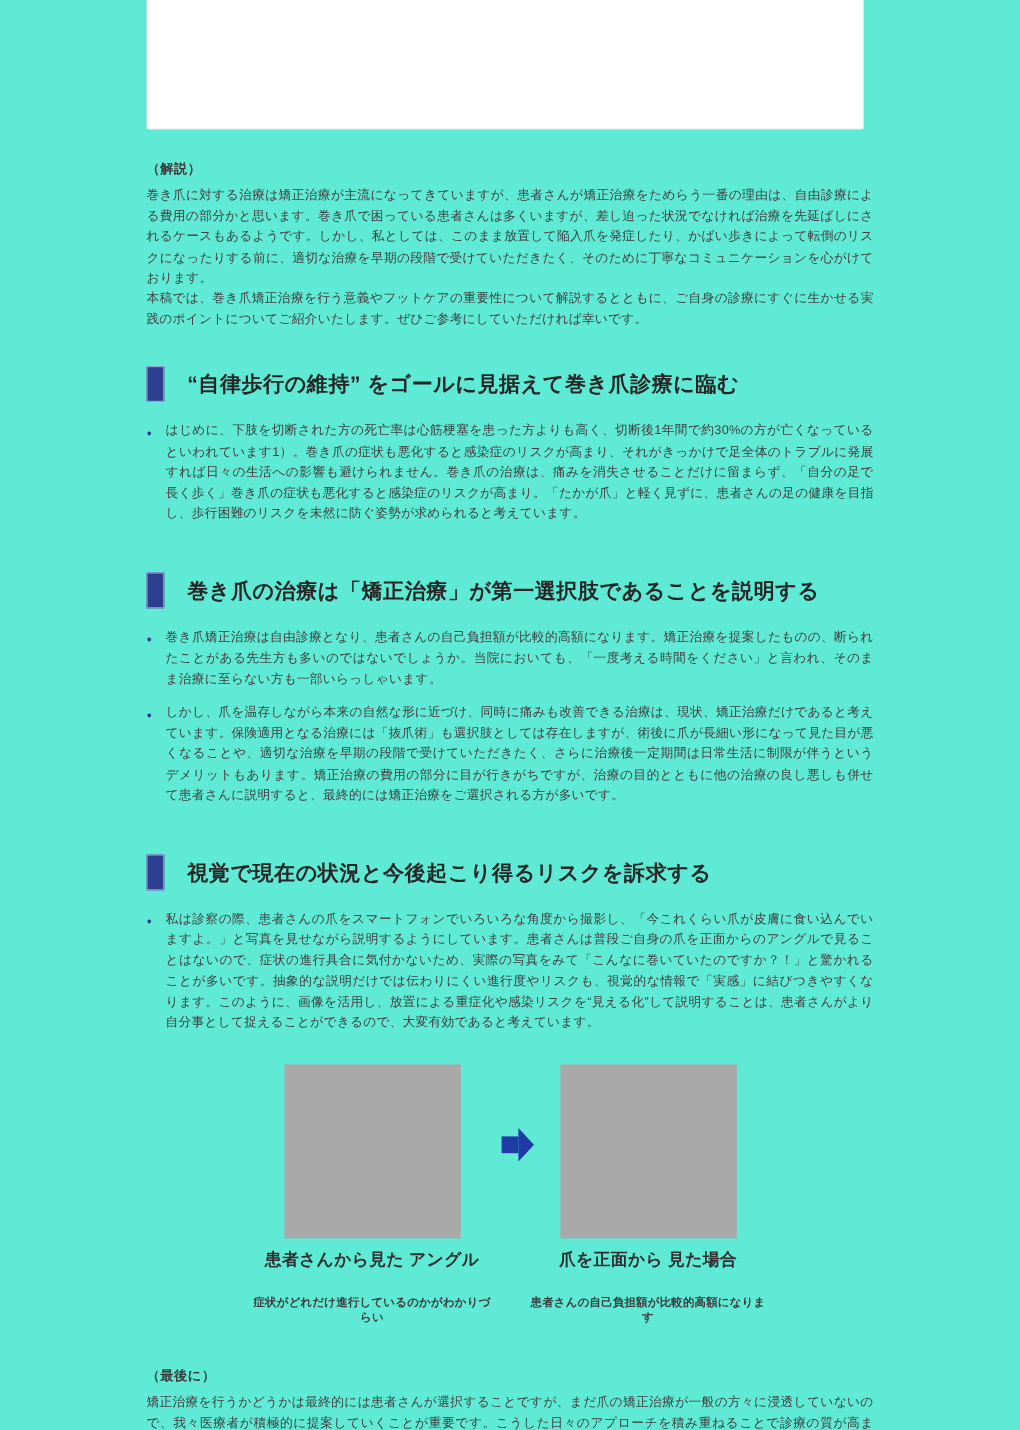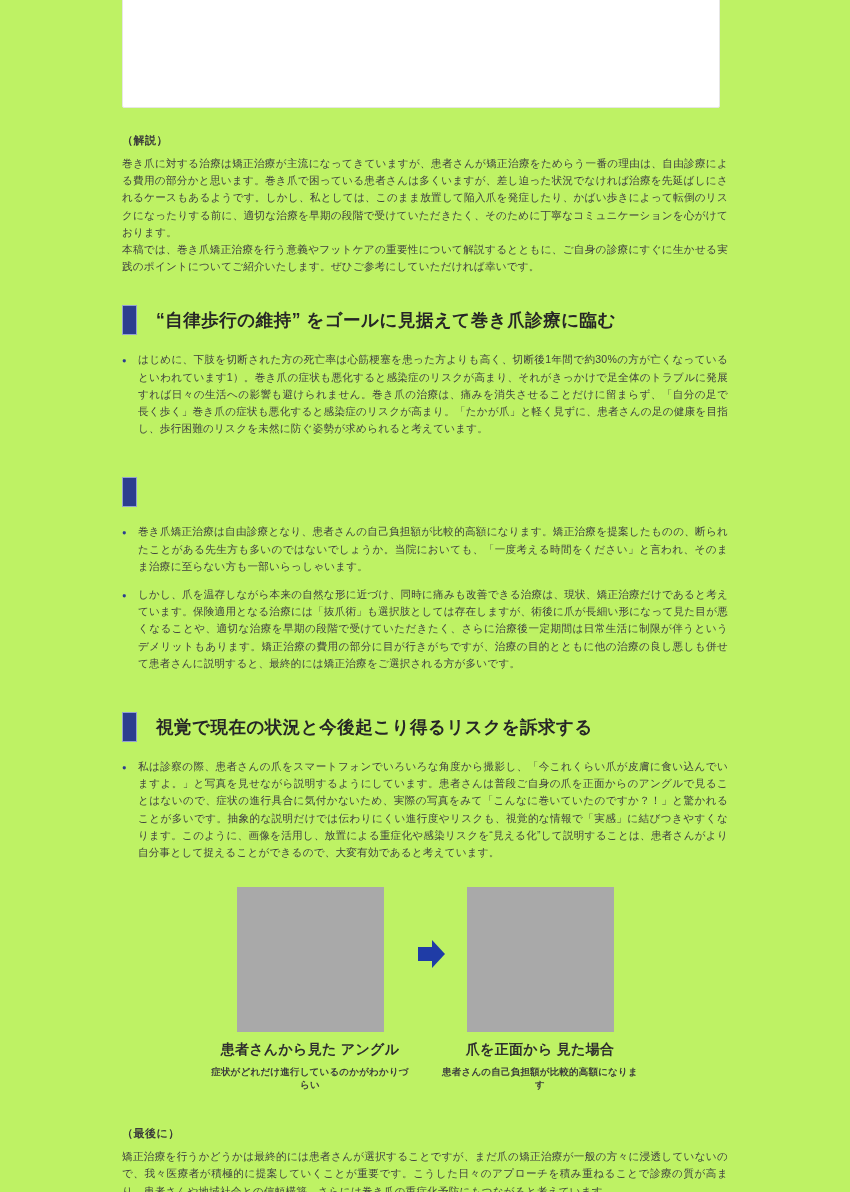--- a/index.html
+++ b/index.html
@@ -4,21 +4,21 @@
 <style>
   * { margin: 0; padding: 0; box-sizing: border-box; }
   html, body { background: #ffffff; }
   body {
     width: 850px; height: 1192px;
     position: relative;
     overflow: hidden;
     font-family: "Liberation Sans", "DejaVu Sans", sans-serif;
     color: #3f3f3f;
   }
-  .page { position: relative; width: 850px; height: 1192px; background: #bef264; }
+  .page { position: relative; width: 850px; height: 1192px; background: #5eead4; }
 
   
   .top-cut-box {
     position: absolute;
     left: 122px; top: -32px;
     width: 598px; height: 140px;
     border: 1px solid #e6e6e6;
     border-radius: 2px;
     background: #fff;
   }
@@ -99,21 +99,21 @@
     background: #a9a9a9;
     margin: 0 auto 9px auto;
   }
   .fig-title {
     font-size: 14px;
     font-weight: bold;
     color: #2e2e2e;
     letter-spacing: 0.3px;
   }
   .fig-caption {
-    margin-top: 7px;
+    margin-top: 20px;
     font-size: 9.5px;
     font-weight: bold;
     color: #3c3c3c;
     letter-spacing: 0.2px;
   }
   .fig-arrow {
     flex: none;
     margin: 60px 8px 0 8px;
     position: relative;
     width: 14px; height: 14px;
@@ -151,20 +151,21 @@
         <h2 class="sec-title">“自律歩行の維持” をゴールに見据えて巻き爪診療に臨む</h2>
       </div>
       <ul class="bullets">
         <li>はじめに、下肢を切断された方の死亡率は心筋梗塞を患った方よりも高く、切断後1年間で約30%の方が亡くなっているといわれています1）。巻き爪の症状も悪化すると感染症のリスクが高まり、それがきっかけで足全体のトラブルに発展すれば日々の生活への影響も避けられません。巻き爪の治療は、痛みを消失させることだけに留まらず、「自分の足で長く歩く」巻き爪の症状も悪化すると感染症のリスクが高まり。「たかが爪」と軽く見ずに、患者さんの足の健康を目指し、歩行困難のリスクを未然に防ぐ姿勢が求められると考えています。</li>
       </ul>
     </section>
 
     <section class="sec-gap">
       <div class="sec-head" style="margin-top:0">
         <div class="sec-marker"></div>
+        <h2 class="sec-title">巻き爪の治療は「矯正治療」が第一選択肢であることを説明する</h2>
       </div>
       <ul class="bullets">
         <li>巻き爪矯正治療は自由診療となり、患者さんの自己負担額が比較的高額になります。矯正治療を提案したものの、断られたことがある先生方も多いのではないでしょうか。当院においても、「一度考える時間をください」と言われ、そのまま治療に至らない方も一部いらっしゃいます。</li>
         <li>しかし、爪を温存しながら本来の自然な形に近づけ、同時に痛みも改善できる治療は、現状、矯正治療だけであると考えています。保険適用となる治療には「抜爪術」も選択肢としては存在しますが、術後に爪が長細い形になって見た目が悪くなることや、適切な治療を早期の段階で受けていただきたく、さらに治療後一定期間は日常生活に制限が伴うというデメリットもあります。矯正治療の費用の部分に目が行きがちですが、治療の目的とともに他の治療の良し悪しも併せて患者さんに説明すると、最終的には矯正治療をご選択される方が多いです。</li>
       </ul>
     </section>
 
     <section class="sec-gap">
       <div class="sec-head" style="margin-top:0">
         <div class="sec-marker"></div>

